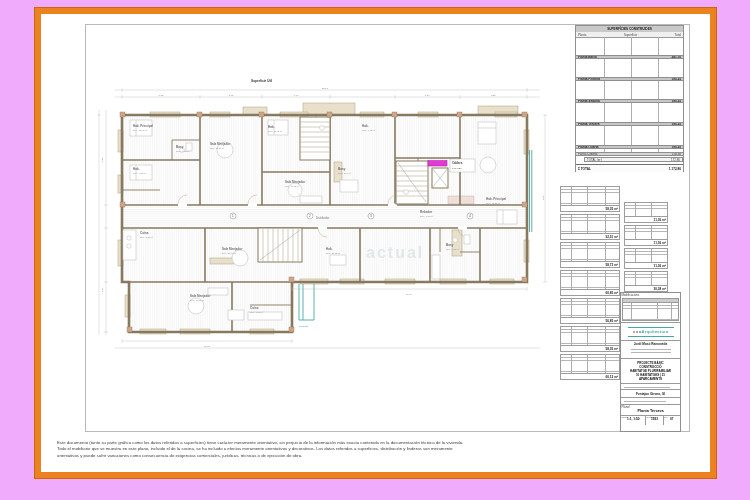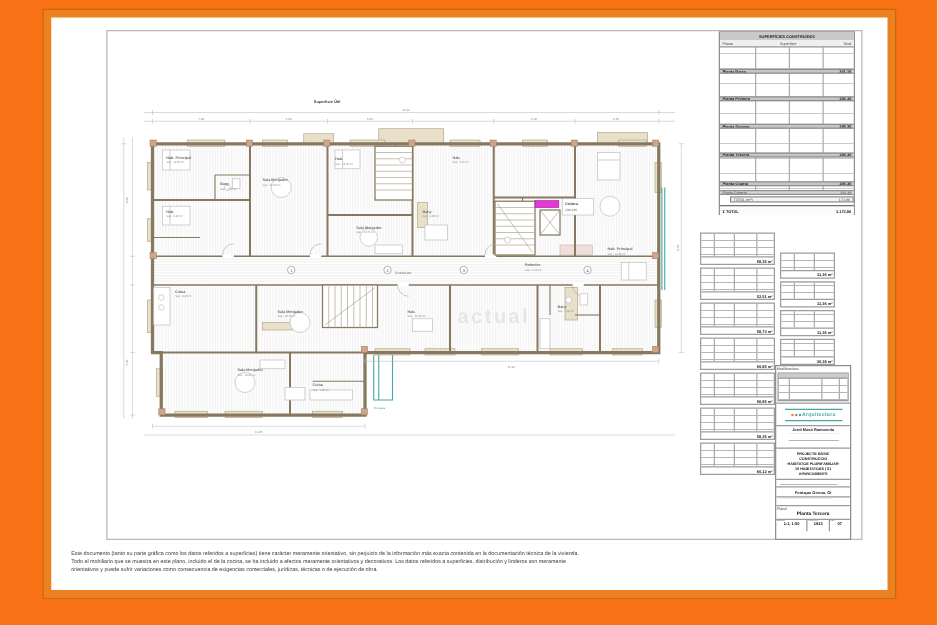--- a/index.html
+++ b/index.html
@@ -1,16 +1,16 @@
 <!DOCTYPE html>
 <html><head>
 <meta charset="utf-8">
 <style>
   html,body{margin:0;padding:0;background:#ffffff;font-family:"Liberation Sans",sans-serif;}
-  #canvas{position:relative;width:750px;height:500px;background:#f97316;overflow:hidden;}
+  #canvas{position:relative;width:750px;height:500px;background:#f0abfc;overflow:hidden;}
   
   #oframe{position:absolute;left:35px;top:8px;width:681px;height:470px;box-sizing:border-box;
           border:6px solid #ec821f;outline:1px solid #c9660e;background:#fff;}
   
   #sheet{position:absolute;left:85px;top:24px;width:605px;height:408px;box-sizing:border-box;
          border:1px solid #b9b9b9;background:#fff;}
   .abs{position:absolute;}
   .stripes{background:repeating-linear-gradient(to bottom,transparent 0 2.4px,#b6b6b6 2.4px 2.8px);}
   .stripes-lt{background:repeating-linear-gradient(to bottom,transparent 0 2.7px,#c9c9c9 2.7px 3.0px);}
   .vline{position:absolute;top:0;bottom:0;width:0;border-left:0.6px solid #adadad;}

